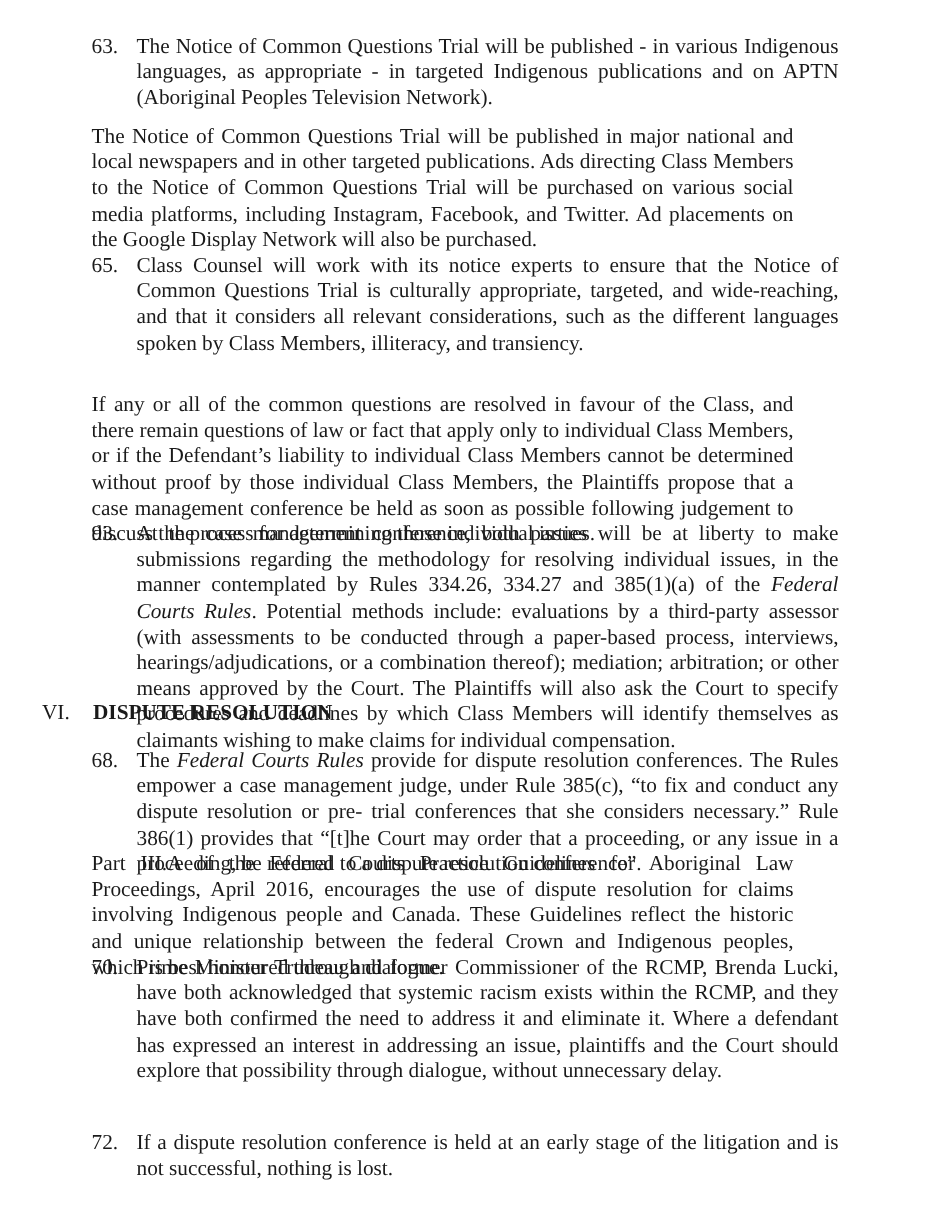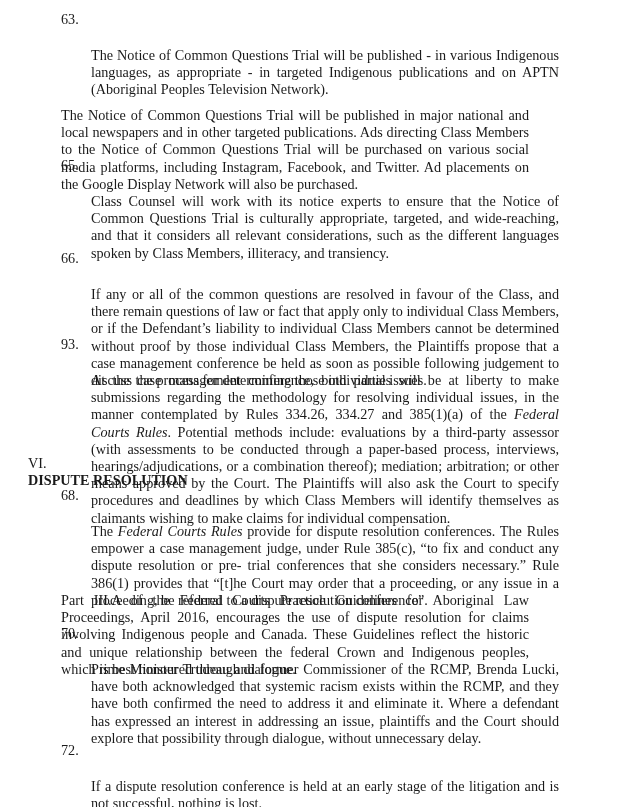--- a/index.html
+++ b/index.html
@@ -3,34 +3,34 @@
   <meta charset="utf-8">
   <style>
     html, body { margin: 0; padding: 0; background: #ffffff; }
     body {
       width: 624px; height: 807px; overflow: hidden; position: relative;
       font-family: "Liberation Serif", "DejaVu Serif", serif;
       color: #1a1a1a;
       font-size: 14.2px;
       line-height: 17.2px;
     }
-    .page { position: absolute; left: 0; top: 0; width: 624px; height: 760px; }
+    .page { position: absolute; left: 0; top: 12px; width: 624px; height: 760px; }
     .para {
       position: absolute; left: 61px; width: 498px;
       display: flex;
     }
     .num { width: 30px; flex: 0 0 30px; }
     .txt { width: 468px; text-align: justify; }
-    .txt.last-left { text-align: justify; text-align-last: left; margin-top: 36px; }
+    .txt.last-left { text-align: justify; text-align-last: left; }
     .subhead {
       position: absolute; left: 61px; top: 221px;
       font-weight: bold; font-style: italic; text-decoration: underline;
     }
     .section {
-      position: absolute; left: 28px; top: 455px; display: flex; font-weight: bold; flex-direction: column;
+      position: absolute; left: 28px; top: 455px; display: flex; font-weight: bold;
     }
     .section .roman { width: 34px; font-weight: normal; }
     i { font-style: italic; }
   </style>
 </head>
 <body>
 
 <div class="page">
 
   <div class="para" style="top:11px">
@@ -42,21 +42,20 @@
     <span class="txt last-left">The Notice of Common Questions Trial will be published in major national and local newspapers and in other targeted publications. Ads directing Class Members to the Notice of Common Questions Trial will be purchased on various social media platforms, including Instagram, Facebook, and Twitter. Ad placements on the Google Display Network will also be purchased.</span>
   </div>
 
   <div class="para" style="top:157px">
     <span class="num">65.</span>
     <span class="txt last-left">Class Counsel will work with its notice experts to ensure that the Notice of Common Questions Trial is culturally appropriate, targeted, and wide-reaching, and that it considers all relevant considerations, such as the different languages spoken by Class Members, illiteracy, and transiency.</span>
   </div>
 
 
   <div class="para" style="top:250px">
-    <span class="num">66.</span>
     <span class="txt last-left">If any or all of the common questions are resolved in favour of the Class, and there remain questions of law or fact that apply only to individual Class Members, or if the Defendant’s liability to individual Class Members cannot be determined without proof by those individual Class Members, the Plaintiffs propose that a case management conference be held as soon as possible following judgement to discuss the process for determining those individual issues.</span>
   </div>
 
   <div class="para" style="top:336px">
     <span class="num">93.</span>
     <span class="txt last-left"><span>At the case management conference, both parties will be at liberty to make submissions regarding the methodology for resolving individual issues, in the manner contemplated by Rules 334.26, 334.27 and 385(1)(a) of the </span><i>Federal Courts Rules</i><span>. Potential methods include: evaluations by a third-party assessor (with assessments to be conducted through a paper-based process, interviews, hearings/adjudications, or a combination thereof); mediation; arbitration; or other means approved by the Court. The Plaintiffs will also ask the Court to specify procedures and deadlines by which Class Members will identify themselves as claimants wishing to make claims for individual compensation.</span></span>
   </div>
 
   <div class="section">
     <span class="roman">VI.</span>

